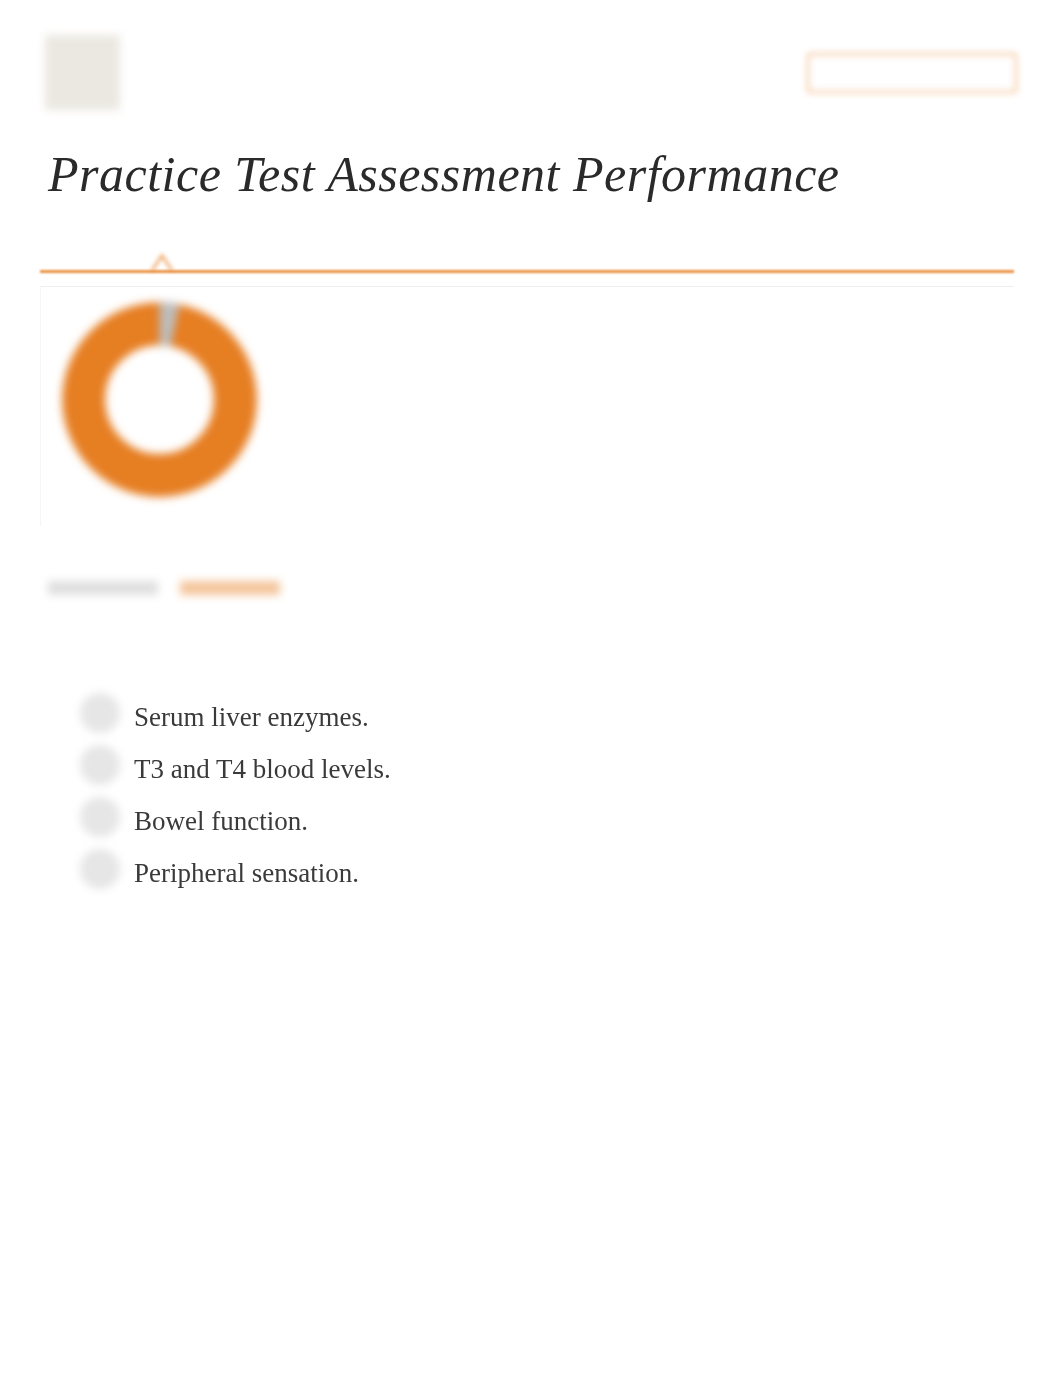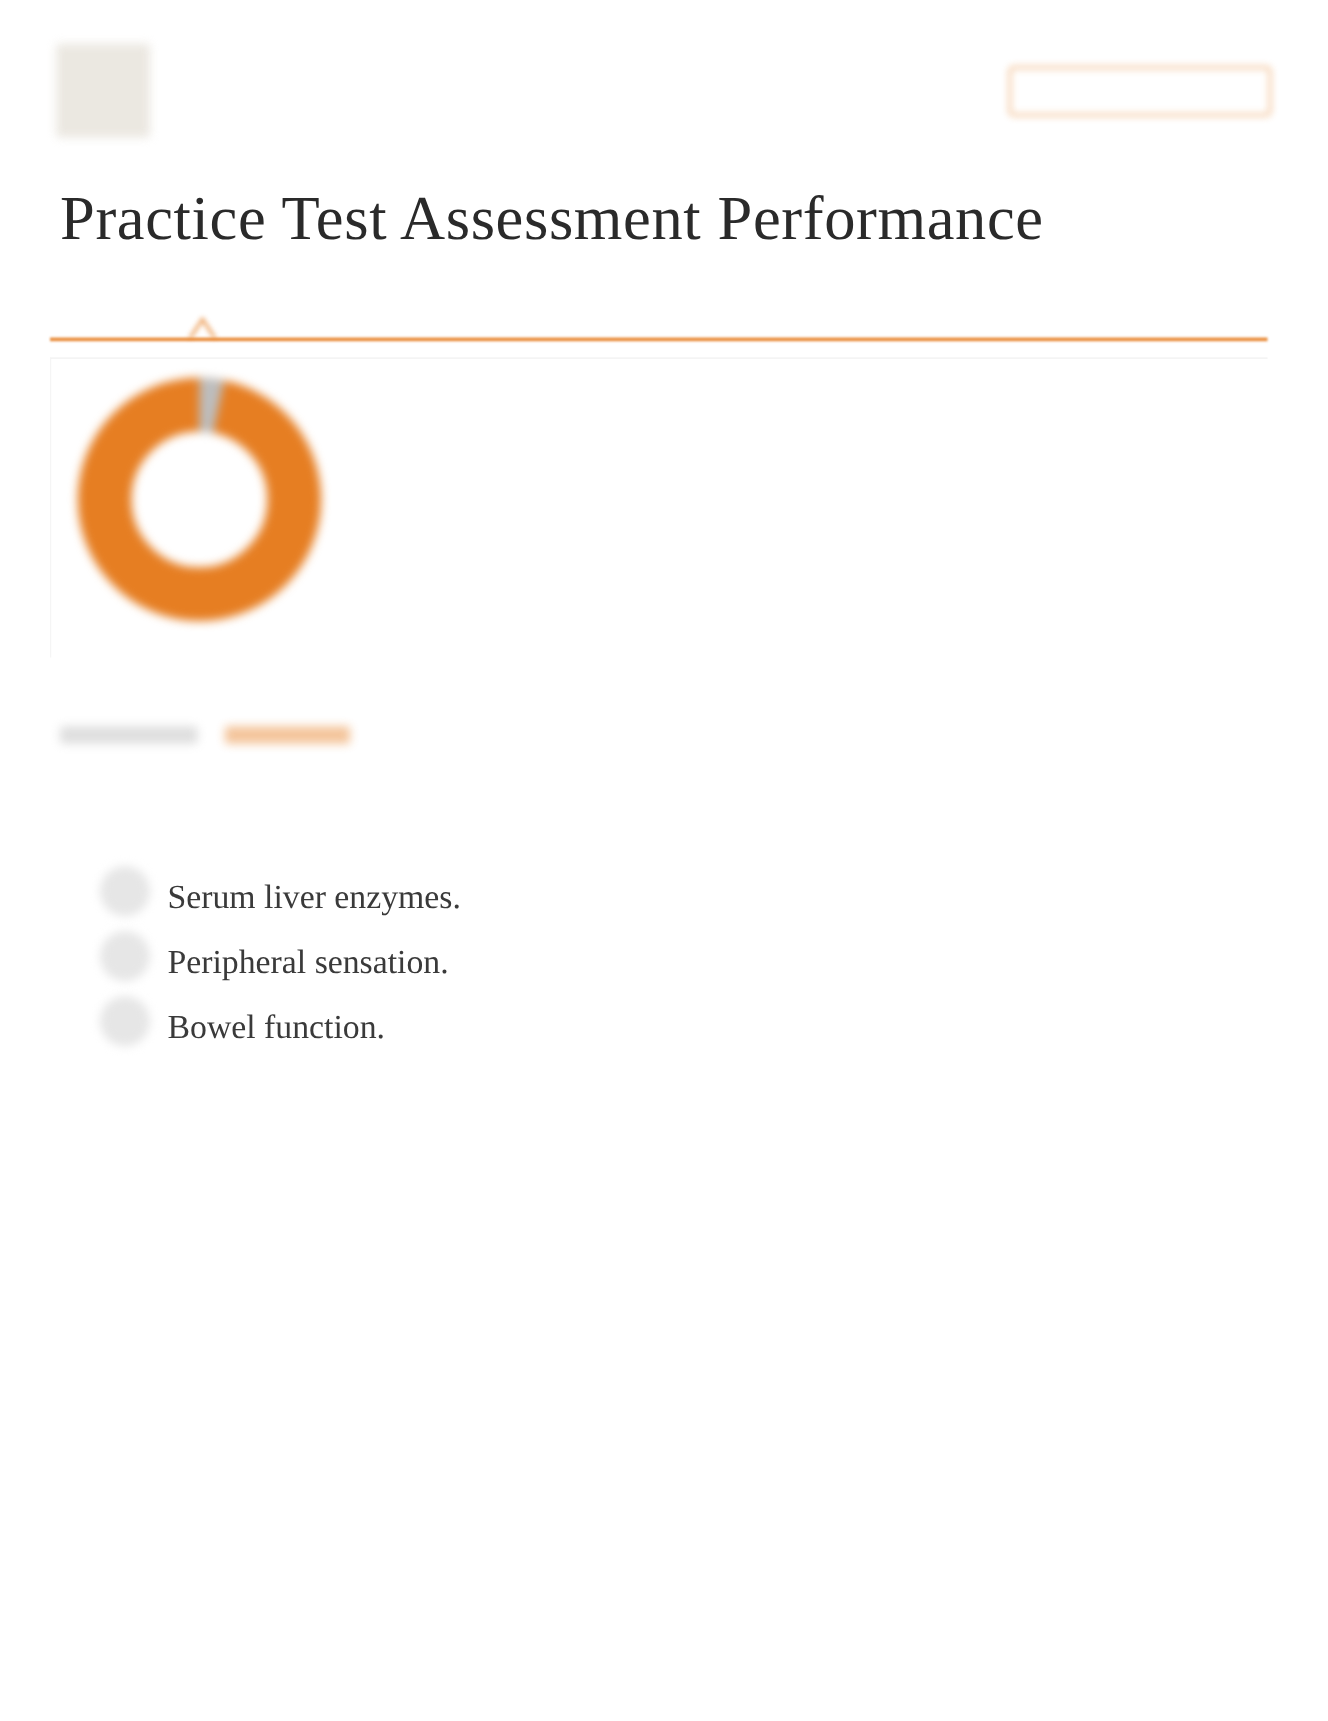--- a/index.html
+++ b/index.html
@@ -36,20 +36,21 @@
       background: #fff;
       filter: blur(3px);
       opacity: 0.55;
     }
     .page-title {
       font-size: 50px;
       font-weight: 400;
       color: #2a2a2a;
       padding: 15px 48px 25px 48px;
       letter-spacing: 0.5px;
+      font-style: italic;
     }
     .performance-panel {
       margin: 20px 48px 20px 40px;
       position: relative;
     }
     .slider-track {
       position: relative;
       height: 30px;
       margin-bottom: 8px;
     }
@@ -179,20 +180,24 @@
 </div>
 
 <div class="question-block">
   <ul class="answer-list">
     <li class="answer-item">
       <span class="answer-radio"></span>
       <span class="answer-text">Serum liver enzymes.</span>
     </li>
     <li class="answer-item">
       <span class="answer-radio"></span>
+      <span class="answer-text">T3 and T4 blood levels.</span>
+    </li>
+    <li class="answer-item">
+      <span class="answer-radio"></span>
+      <span class="answer-text">Bowel function.</span>
+    </li>
+    <li class="answer-item">
+      <span class="answer-radio"></span>
       <span class="answer-text">Peripheral sensation.</span>
     </li>
-    <li class="answer-item">
-      <span class="answer-radio"></span>
-      <span class="answer-text">Bowel function.</span>
-    </li>
   </ul>
 </div>
 
 </body></html>

